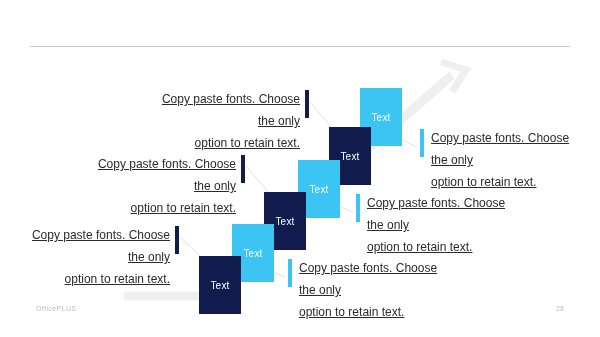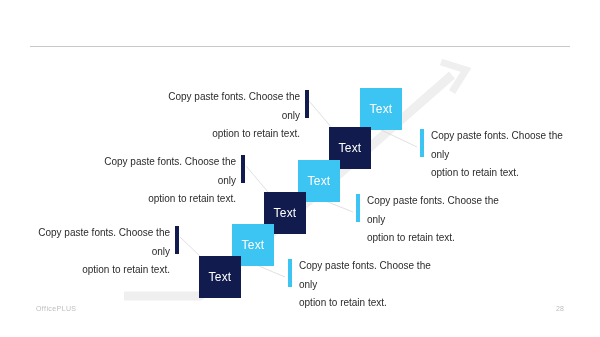--- a/index.html
+++ b/index.html
@@ -22,40 +22,41 @@
     position:absolute;
     left:30px;top:46px;width:540px;height:1px;
     background:#c9c9c9;
   }
   svg.layer{
     position:absolute;left:0;top:0;width:600px;height:337px;
     pointer-events:none;
   }
   .node{
     position:absolute;
-    width:42px;height:42px;
+    width:42px;height:58px;
     display:flex;align-items:center;justify-content:center;
     color:#ffffff;
-    font-size:12px;
+    font-size:10px;
     letter-spacing:.2px;
   }
   .node.cyan{background:#3cc4f2;}
   .node.navy{background:#111b4e;}
   .bar{
     position:absolute;
     width:4px;height:28px;
   }
   .bar.navy{background:#111b4e;}
   .bar.cyan{background:#3cc4f2;}
   .callout{
     position:absolute;
     width:152px;
-    font-size:10px;
+    font-size:12px;
     line-height:1.85;
     color:#2b2b2b;
+    text-decoration:underline;
   }
   .callout.right-align{text-align:right;}
   .callout.left-align{text-align:left;}
   .footer-brand{
     position:absolute;
     left:36px;top:305px;
     font-size:7px;
     color:#bdbdbd;
     letter-spacing:.4px;
   }

